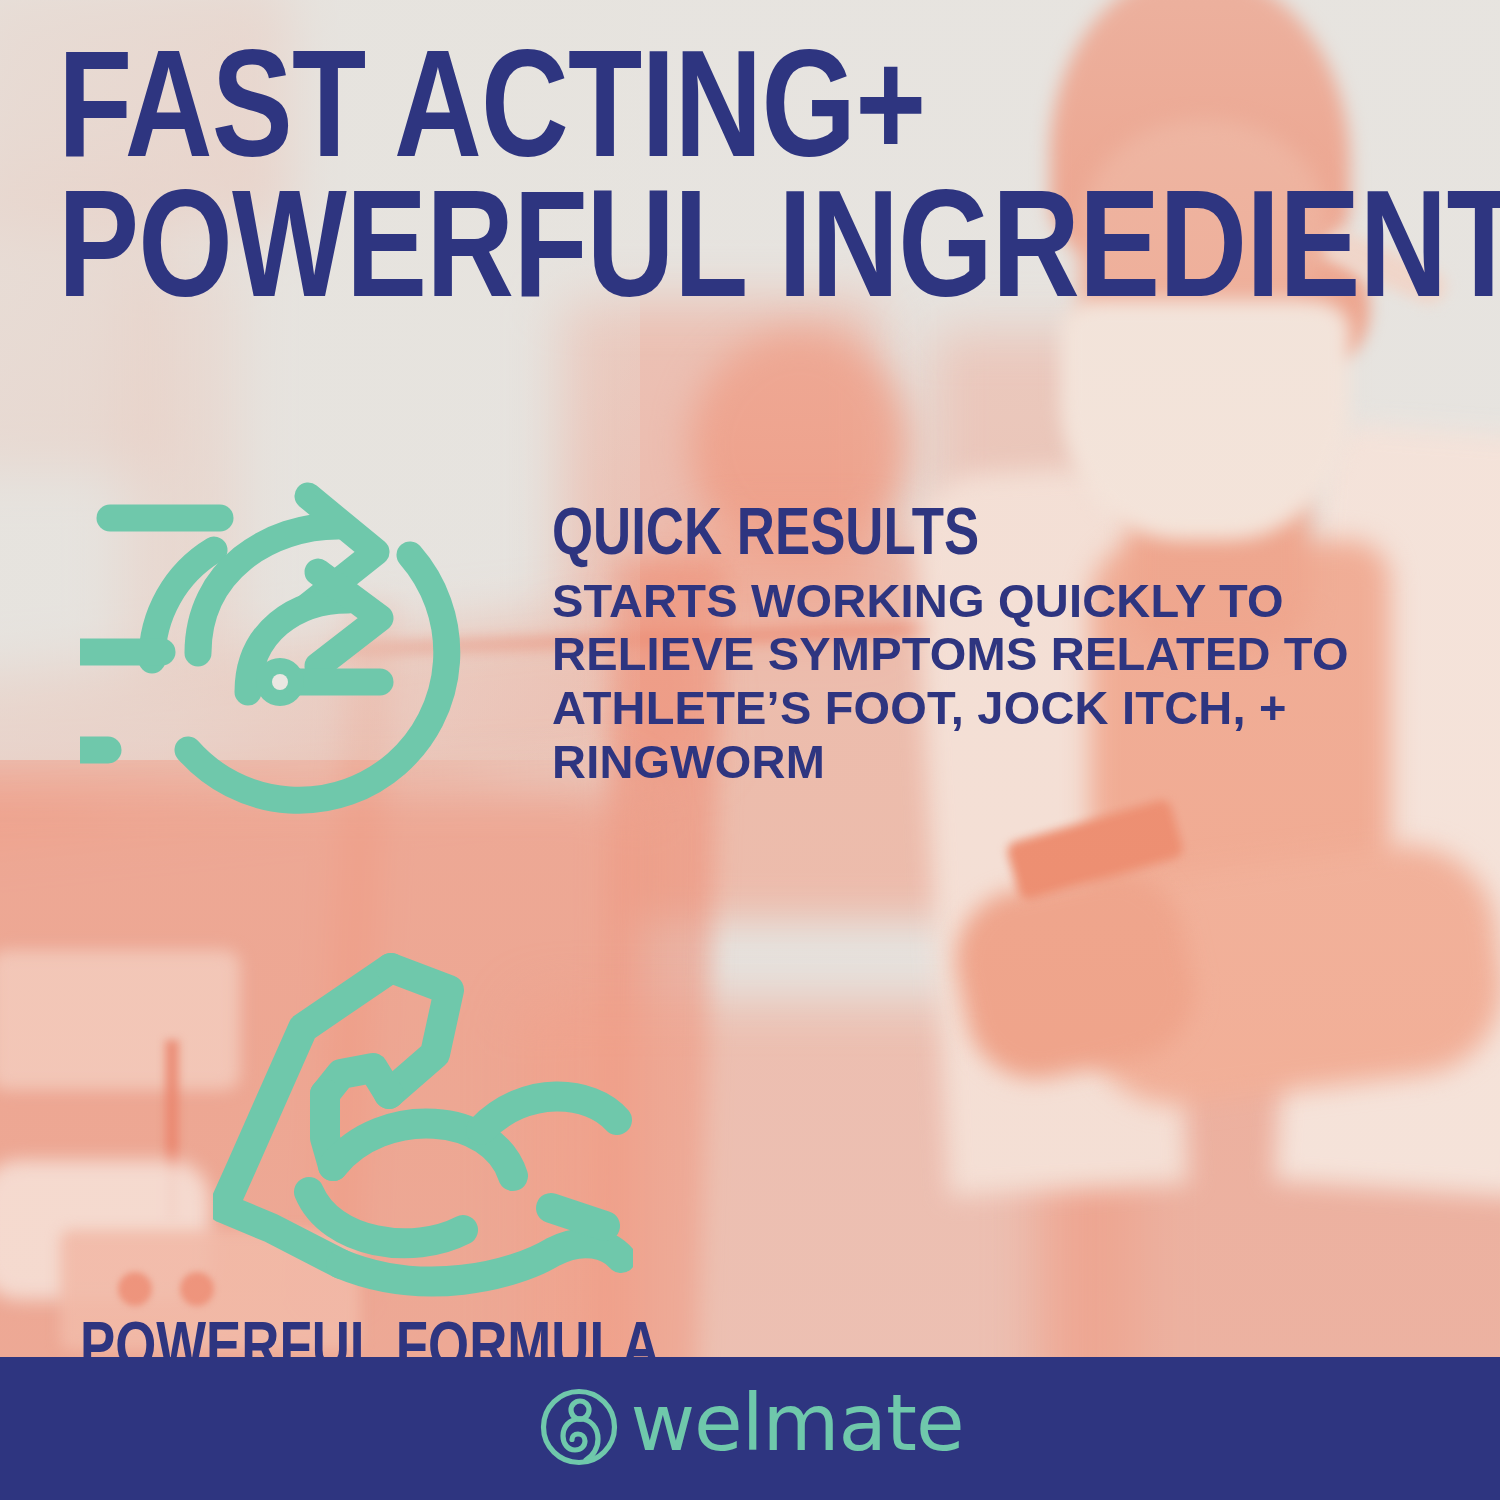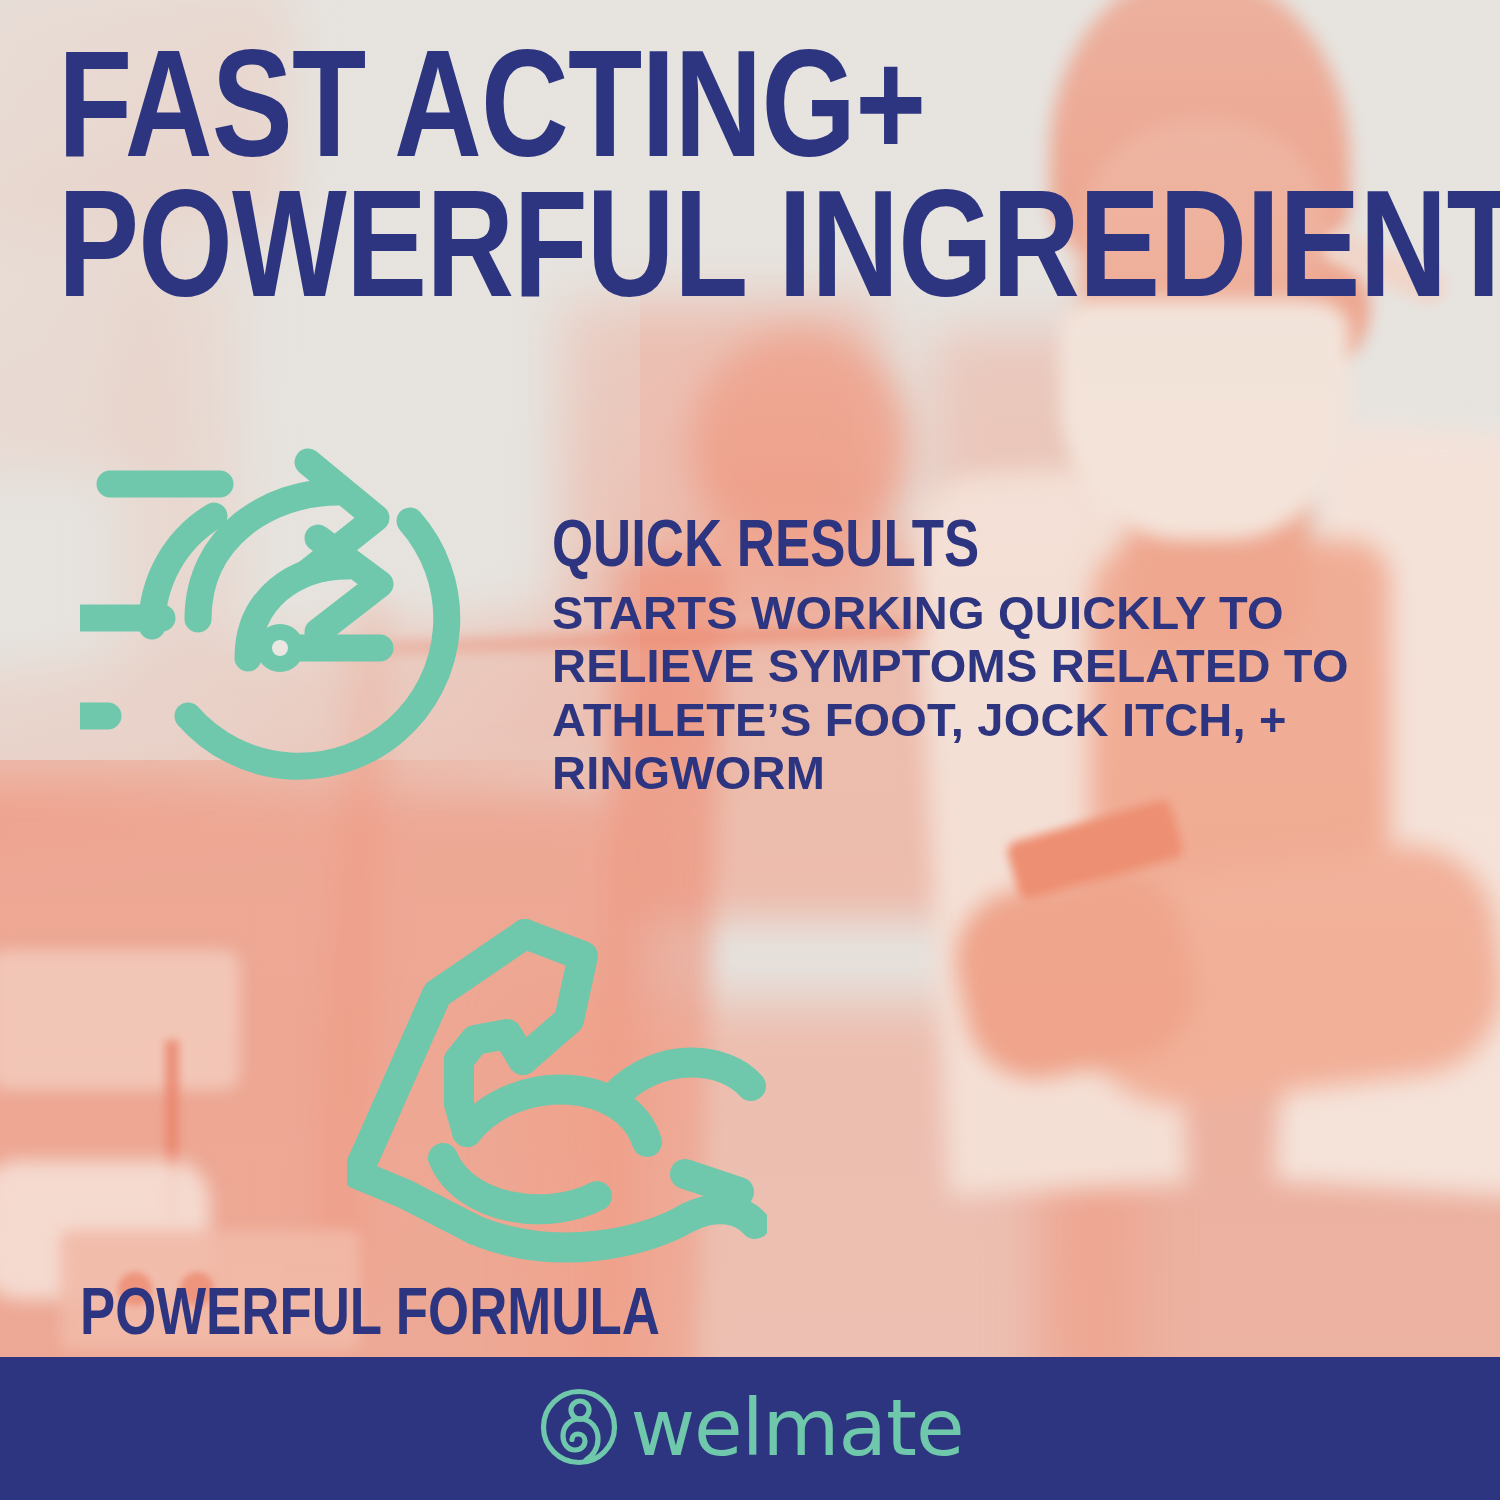--- a/index.html
+++ b/index.html
@@ -264,21 +264,22 @@
     transform-origin: left top;
     white-space: nowrap;
   }
   .headline .l1 { display: block; }
   .headline .l2 { display: block; }
 
   
   .feature {
     position: absolute;
     display: flex;
-    align-items: flex-end;
+    align-items: center;
+    margin-top: 34px;
   }
 
   .feature-icon { flex: 0 0 auto; }
 
   .feature-text {
     color: #2e3580;
   }
 
   .feature-title {
     font-weight: 700;
@@ -314,21 +315,20 @@
     width: 1500px;
     height: 143px;
     background: #2e3580;
     display: flex;
     align-items: center;
     justify-content: center;
   }
 
   .logo {
     display: flex;
-    align-items: center;
     gap: 8px;
   }
 
   .logo-word {
     color: #6fc8ab;
     font-size: 79px;
     font-weight: 400;
     letter-spacing: -1px;
     line-height: 1;
     font-family: "DejaVu Sans", sans-serif;

